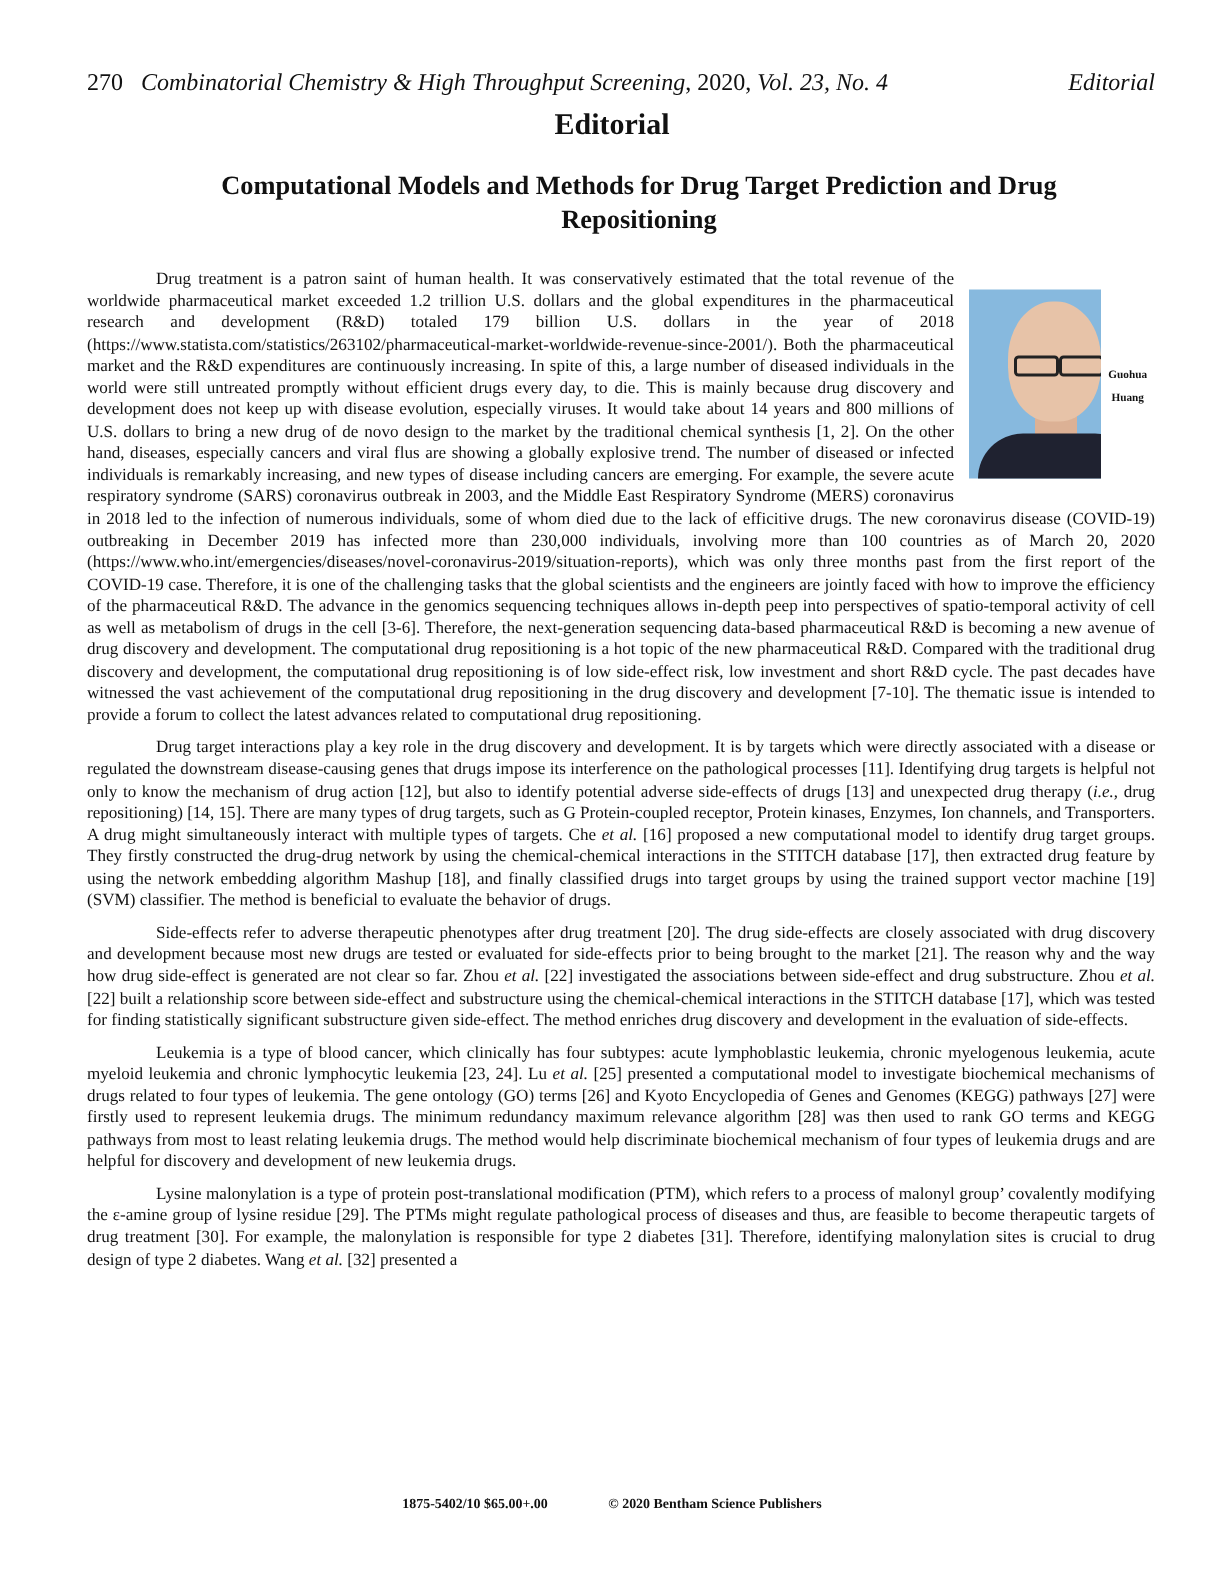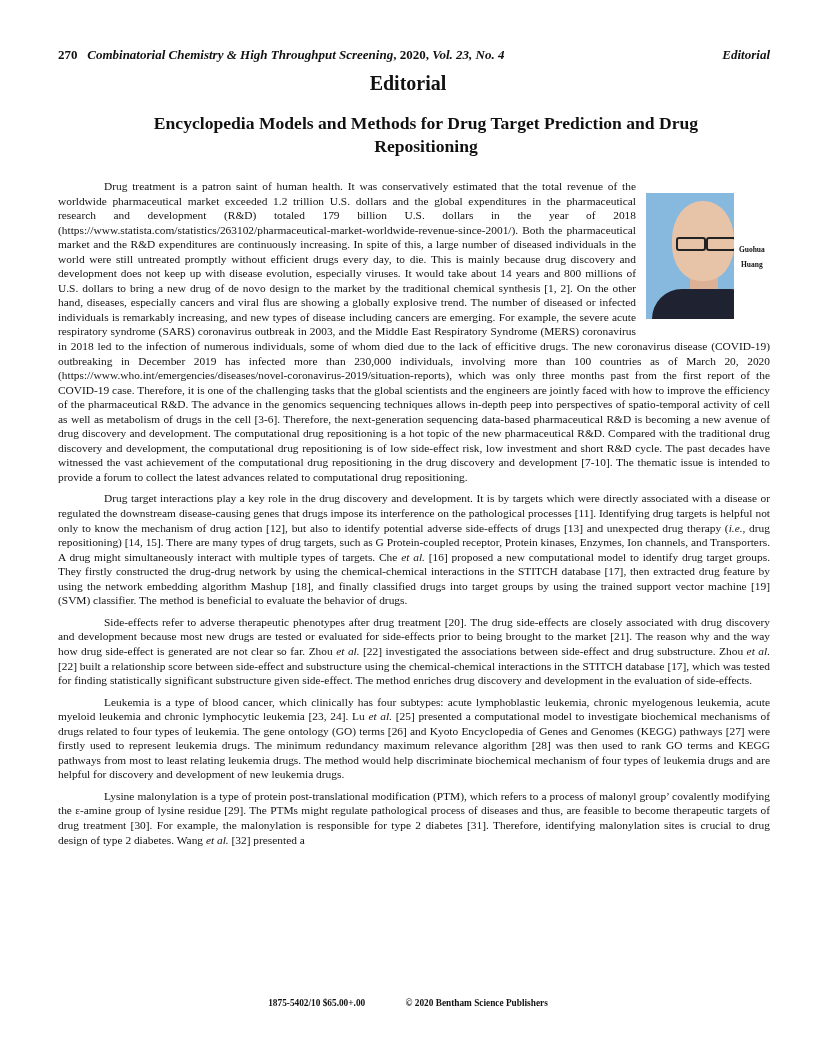--- a/index.html
+++ b/index.html
@@ -1,18 +1,18 @@
 <!DOCTYPE html>
 <html><head>
 <meta charset="utf-8">
 <style>
   html, body { margin:0; padding:0; background:#ffffff; }
   body { width:816px; height:1056px; position:relative; overflow:hidden;
          font-family:"Liberation Serif", "DejaVu Serif", serif; color:#111; }
-  .running-head { position:absolute; left:58px; right:46px; top:47px; font-size:13px; font-weight:bold; display:flex; justify-content:space-between; }
+  .running-head { position:absolute; left:58px; right:46px; top:47px; font-size:16px; font-weight:normal; display:flex; justify-content:space-between; }
   .running-head .rh-left i { font-style:italic; }
   .running-head .rh-right { font-style:italic; }
   .section-title { position:absolute; left:0; right:0; top:72px; text-align:center; font-size:20px; font-weight:bold; }
   .article-title { position:absolute; left:110px; right:74px; top:112px; text-align:center; font-size:17.6px; font-weight:bold; line-height:22.5px; }
   .body { position:absolute; left:58px; right:46px; top:179px; font-size:11.4px; line-height:14.55px; text-align:justify; }
   .body p { margin:0 0 7px 0; text-indent:46px; }
   .figure { float:right; width:124px; height:140px; margin:7px 0 2px 10px; display:flex; flex-direction:row; align-items:center; }
   .photo { width:119px; height:126px; background:#87b9de; position:relative; overflow:hidden; }
   .photo .head { position:absolute; left:26px; top:8px; width:62px; height:80px; background:#e7c3a8; border-radius:48% 48% 45% 45%; }
   .photo .glasses { position:absolute; left:28px; top:44px; width:62px; height:12px; }
@@ -31,21 +31,21 @@
   <span class="rh-left">
     <span>270</span>&nbsp;&nbsp;
     <i>Combinatorial Chemistry &amp; High Throughput Screening</i><span>, </span>
     <span>2020,</span>
     <i>Vol. 23, No. 4</i>
   </span>
   <span class="rh-right">Editorial</span>
 </div>
 
 <div class="section-title">Editorial</div>
-<div class="article-title">Encyclopedia Models and Methods for Drug Target Prediction and Drug Repositioning</div>
+<div class="article-title">Computational Models and Methods for Drug Target Prediction and Drug Repositioning</div>
 
 <div class="body">
   <div class="figure">
     <div class="photo">
       <div class="neck"></div>
       <div class="head"></div>
       <div class="glasses">
           <span style="left:2px"></span>
           <span style="left:32px"></span>
         </div>

